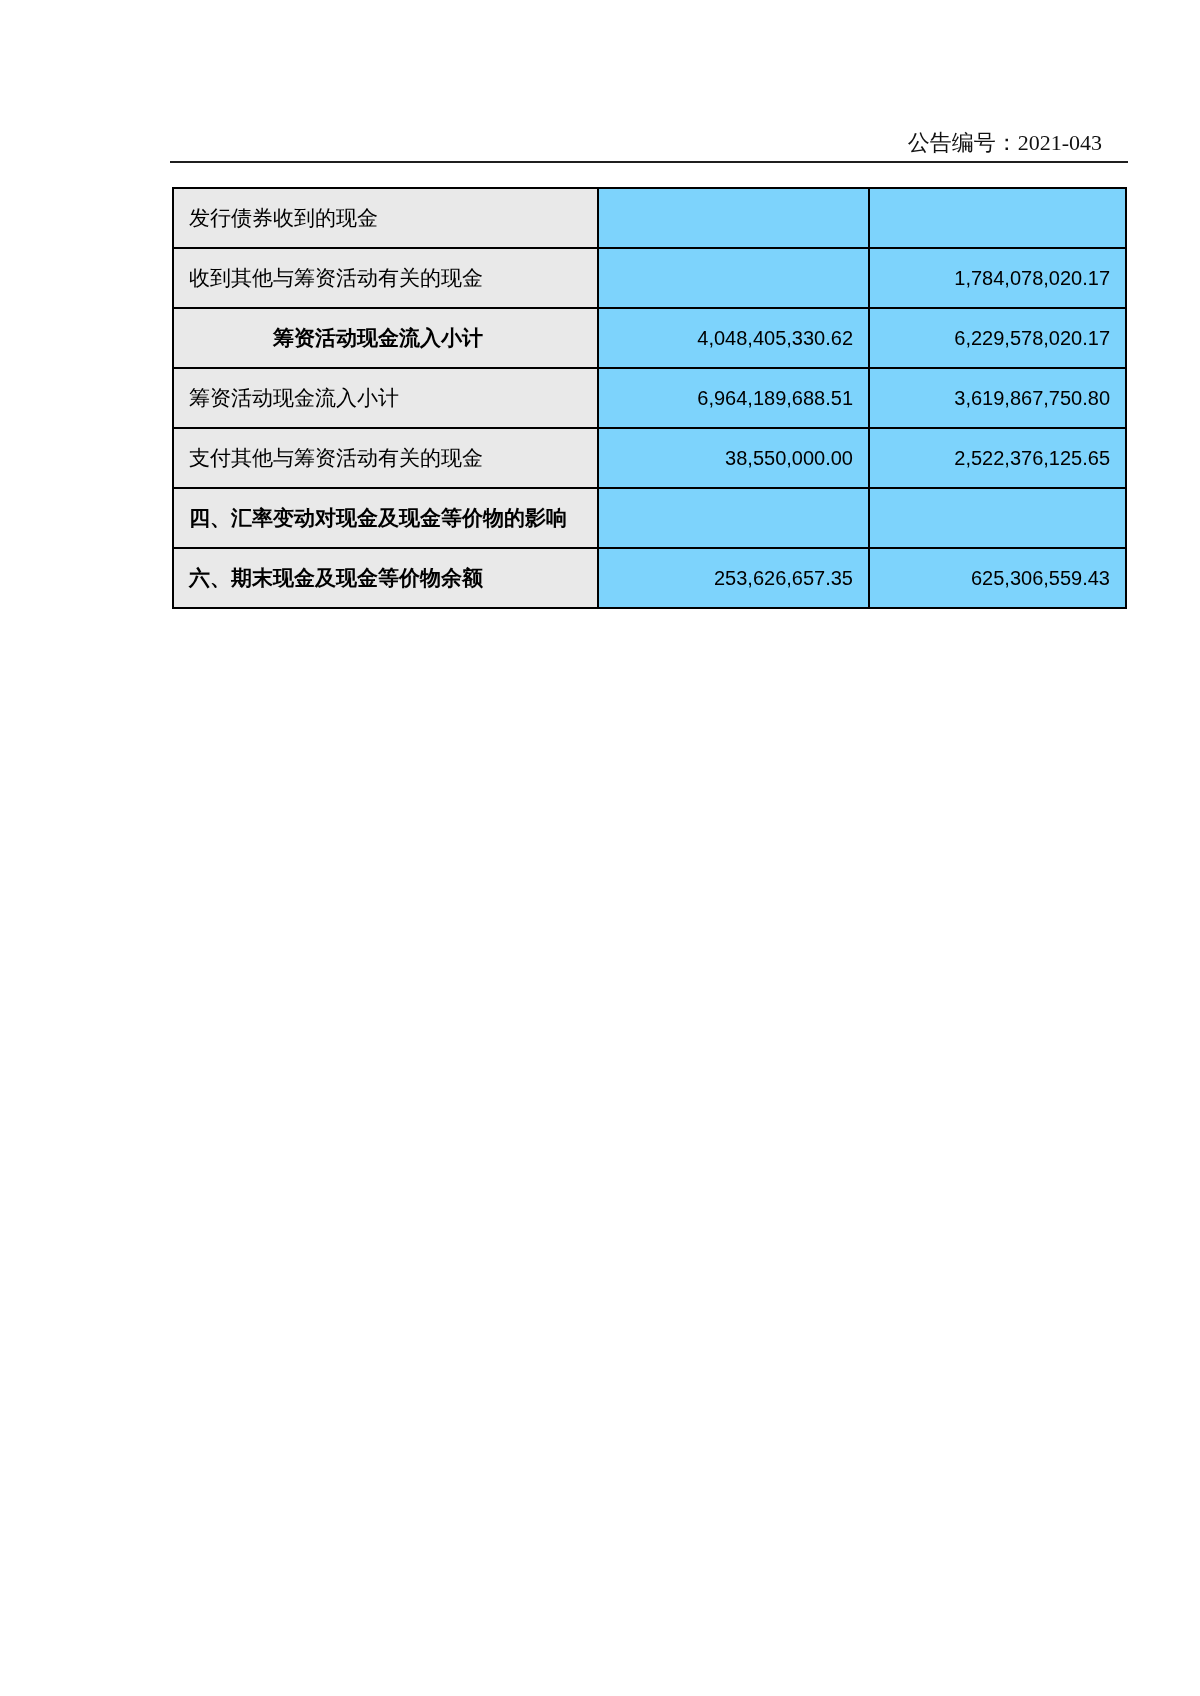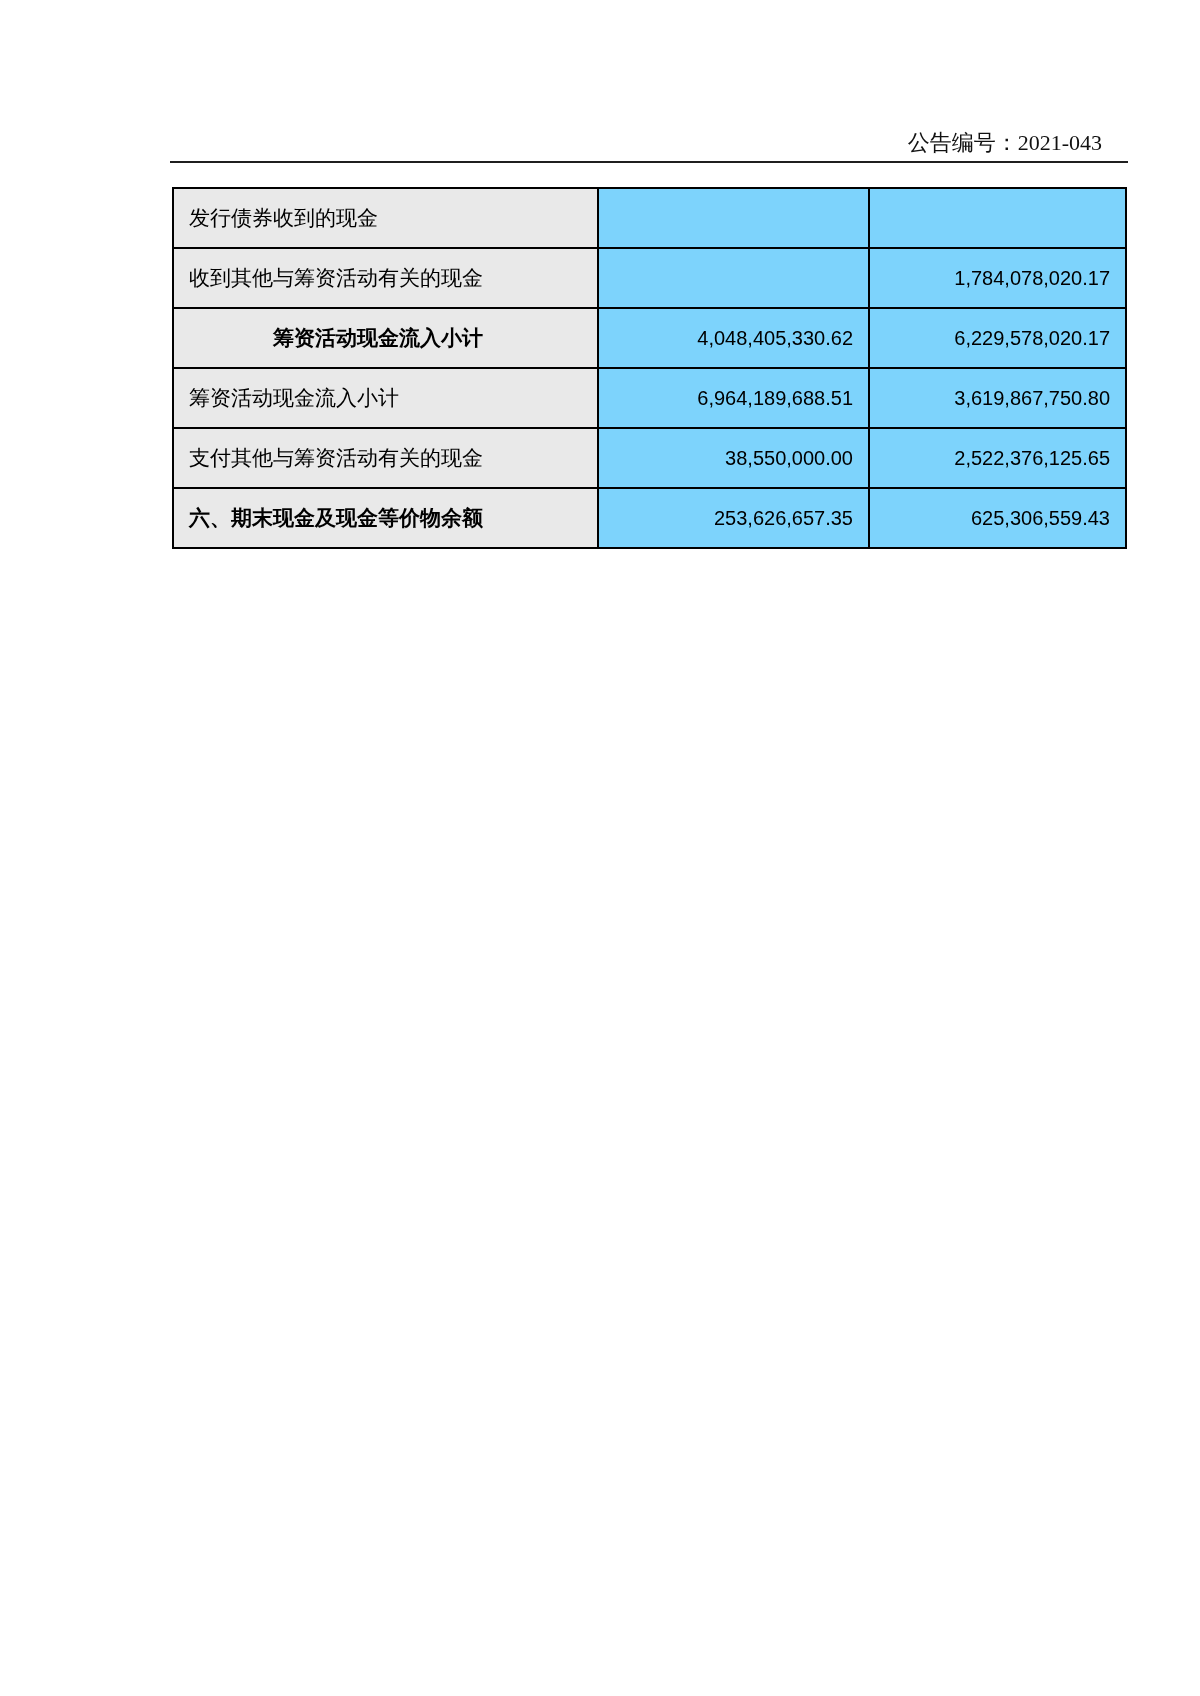--- a/index.html
+++ b/index.html
@@ -106,20 +106,25 @@
         <td class="label">筹资活动现金流入小计</td>
         <td class="num">6,964,189,688.51</td>
         <td class="num">3,619,867,750.80</td>
       </tr>
       <tr>
         <td class="label">支付其他与筹资活动有关的现金</td>
         <td class="num">38,550,000.00</td>
         <td class="num">2,522,376,125.65</td>
       </tr>
       <tr class="boldleft">
+        <td class="label">四、汇率变动对现金及现金等价物的影响</td>
+        <td class="num"></td>
+        <td class="num"></td>
+      </tr>
+      <tr class="boldleft">
         <td class="label">六、期末现金及现金等价物余额</td>
         <td class="num">253,626,657.35</td>
         <td class="num">625,306,559.43</td>
       </tr>
     </tbody>
   </table>
 
 </div>
 
 </body></html>

